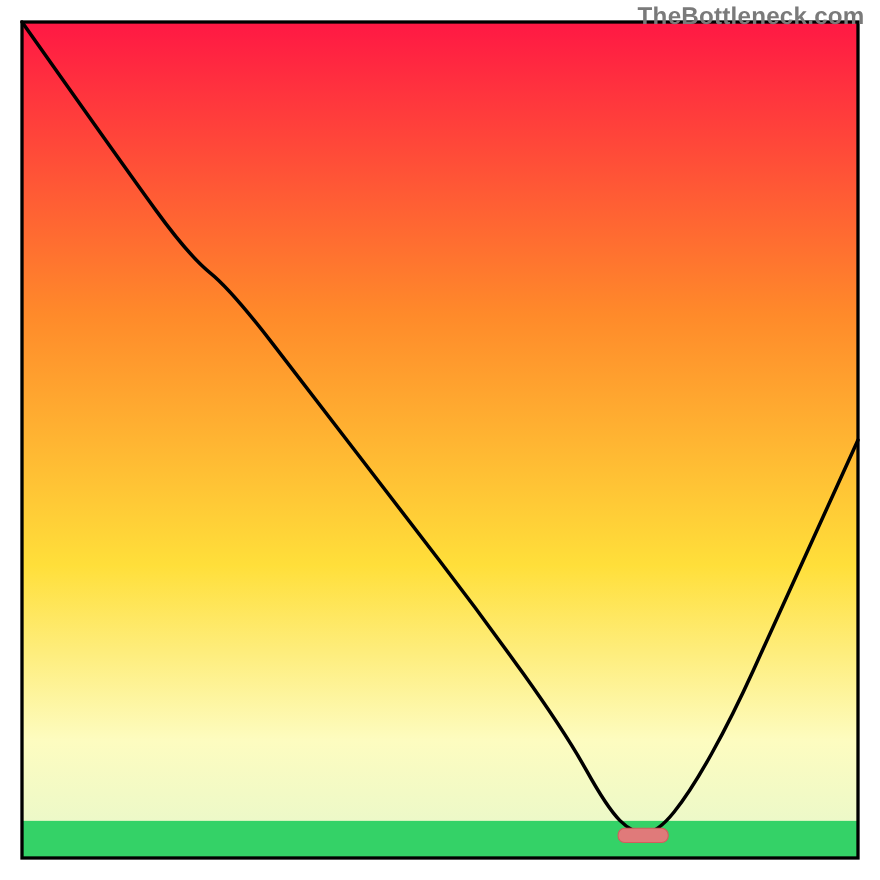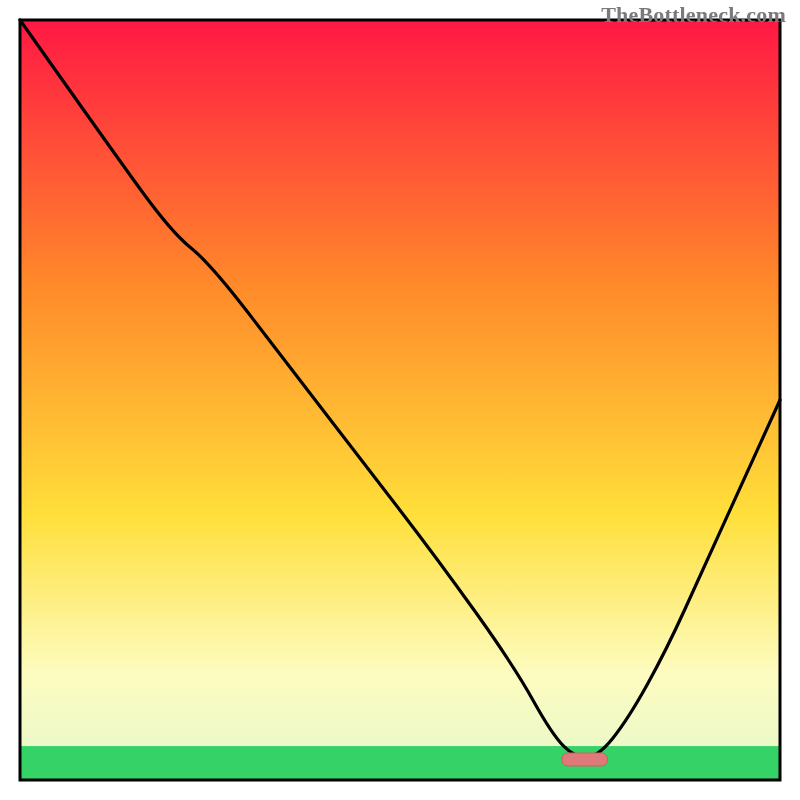--- a/index.html
+++ b/index.html
@@ -8,21 +8,20 @@
     width: 800px;
     height: 800px;
     background: #ffffff;
     font-family: Arial, Helvetica, sans-serif;
     overflow: hidden;
   }
   .canvas-wrap {
     position: relative;
     width: 800px;
     height: 800px;
-    font-family: Liberation Serif, serif;
   }
   svg {
     display: block;
     width: 800px;
     height: 800px;
   }
   .watermark {
     position: absolute;
     top: 2px;
     right: 14px;

